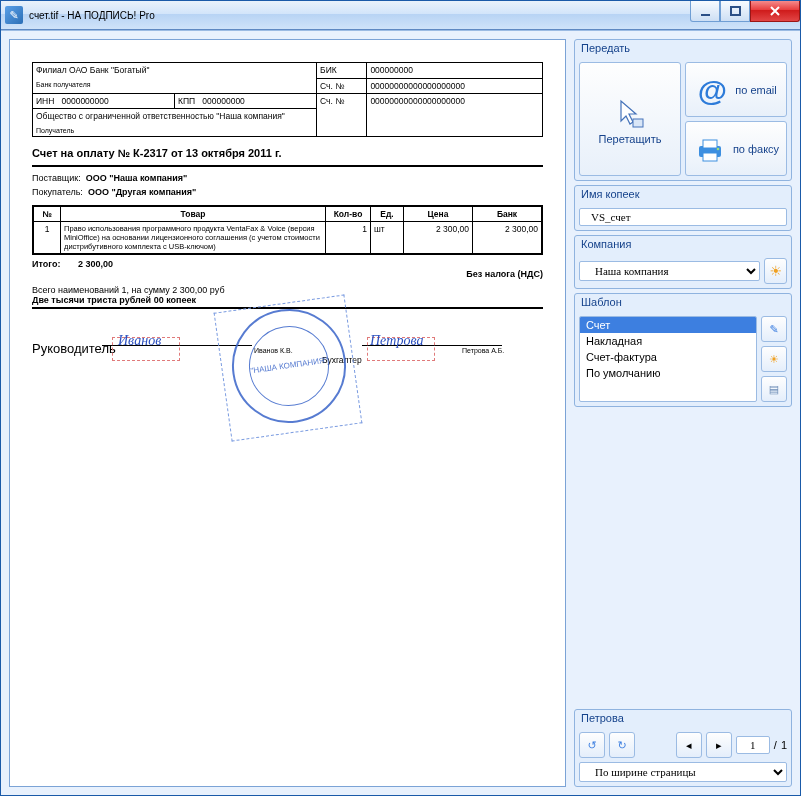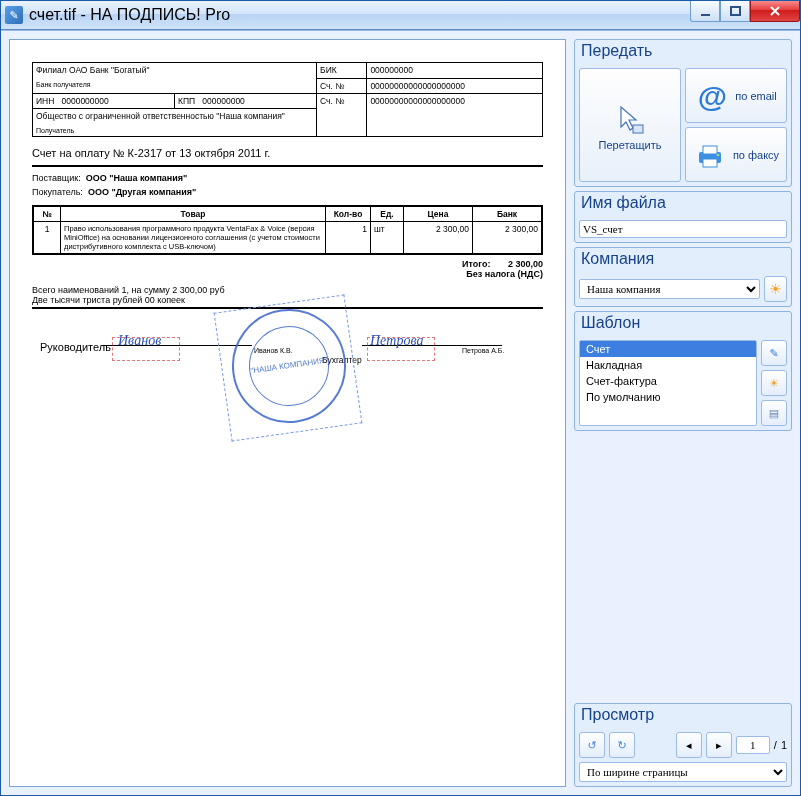--- a/index.html
+++ b/index.html
@@ -1,48 +1,48 @@
 <!DOCTYPE html>
 <html><head>
 <meta charset="utf-8">
 <style>
 html,body{margin:0;padding:0;font-family:Tahoma,Verdana,sans-serif;font-size:11px;background:#fff}
 .window{width:801px;height:796px;border:1px solid #1a5aa8;box-sizing:border-box;display:flex;flex-direction:column;position:relative}
 
 .titlebar{height:28px;background:linear-gradient(180deg,#e9f2fb 0%,#d3e5fa 45%,#b7d3f4 46%,#cfe3f9 100%);border-bottom:1px solid #5e89c2;display:flex;align-items:center;padding:0 4px;position:relative}
 .titlebar .app-icon{width:18px;height:18px;margin-right:6px;background:linear-gradient(135deg,#5aa0e8,#2b6fb6);border-radius:2px;display:flex;align-items:center;justify-content:center;color:#fff;font-size:11px}
-.titlebar .title{color:#000;font-size:16px}
+.titlebar .title{color:#000;font-size:10px}
 .winbtns{position:absolute;right:0;top:0;display:flex;height:20px}
 .winbtn{width:28px;height:20px;display:flex;align-items:center;justify-content:center;margin-left:0}
 .winbtn.min,.winbtn.max{background:linear-gradient(180deg,#f8fbff,#cddff4);border:1px solid #6f9ed4;border-top:none}
 .winbtn.min{border-radius:0 0 0 3px}
 .winbtn.close{width:48px;background:linear-gradient(180deg,#f58b8b 0%,#e83c3c 45%,#cf1b1b 46%,#e24545 100%);border:1px solid #9a1616;border-top:none;border-radius:0 0 3px 0;color:#fff}
 .winbtn svg{display:block}
 
 .client{flex:1;display:flex;background:#e8f1fd;border-top:1px solid #9bbbe3;min-height:0}
 .doc-panel{flex:1;margin:8px 4px 8px 8px;background:#fff;border:1px solid #7ba3d6;box-sizing:border-box;position:relative;overflow:hidden}
 .doc-inner{padding:22px 22px 10px 22px;font-size:9px;color:#000}
 
 .side{width:218px;margin:8px 8px 8px 4px;display:flex;flex-direction:column;gap:4px}
 .group{border:1px solid #8fb3df;border-radius:3px;background:#e3eefc}
-.group-title{font-size:16px;color:#15428b;padding:2px 6px 4px 6px}
+.group-title{font-size:11px;color:#15428b;padding:2px 6px 4px 6px}
 .group-body{padding:4px}
 .btnbig{background:linear-gradient(180deg,#fefefe,#e8f0fa);border:1px solid #9bbbe3;border-radius:3px;display:flex;flex-direction:column;align-items:center;justify-content:center;font-size:11px;color:#15428b;cursor:pointer;box-sizing:border-box}
 .btnbig .bicon{width:34px;height:34px;margin:4px 0 2px 0;display:flex;align-items:center;justify-content:center}
 .btnsmall{width:24px;height:24px;background:linear-gradient(180deg,#fefefe,#e4eefb);border:1px solid #9bbbe3;border-radius:3px;display:flex;align-items:center;justify-content:center;cursor:pointer}
-.input,select{width:100%;box-sizing:border-box;border:1px solid #9bbbe3;background:#fff;font:11px Tahoma;padding:2px 3px;border-radius:2px}
+.input,select{width:100%;box-sizing:border-box;border:1px solid #9bbbe3;background:#fff;font:11px Tahoma;padding:2px 11px;border-radius:2px}
 .listbox{background:#fff;border:1px solid #9bbbe3;border-radius:2px;height:84px;overflow:auto}
 .listbox .item{padding:2px 6px}
 .listbox .item.sel{background:#3d7fe0;color:#fff}
 .row{display:flex;align-items:center;gap:4px}
 
 .dcell{border:1px solid #000;padding:2px 3px;font-size:8.5px;vertical-align:top}
 .doc-table{border-collapse:collapse;width:100%}
 .tiny{font-size:7px;color:#000}
-.h1{font-weight:normal;font-size:11px;margin:10px 0 6px 0}
+.h1{font-weight:bold;font-size:11px;margin:10px 0 6px 0}
 .sig-area{position:relative;height:110px;margin-top:6px}
 .stamp{position:absolute;left:200px;top:-6px;width:110px;height:110px;border:2px solid #3a65c9;border-radius:50%;transform:rotate(-8deg);opacity:.85;display:flex;align-items:center;justify-content:center}
 .stamp-inner{width:78px;height:78px;border:1px solid #3a65c9;border-radius:50%;display:flex;align-items:center;justify-content:center;text-align:center;color:#3a65c9;font-size:8px;line-height:1.1}
 .stamp-box{position:absolute;left:190px;top:-12px;width:130px;height:128px;border:1px dashed #7a9be0;transform:rotate(-8deg)}
 .sigbox{position:absolute;border:1px dashed #e07a7a;width:66px;height:22px}
 .sig1{left:80px;top:22px}
 .sig2{left:335px;top:22px}
 .sigscribble{position:absolute;color:#2a4fbf;font-style:italic;font-family:'Segoe Script',cursive;font-size:14px}
 .line{border-bottom:1px solid #000;height:12px}
 
@@ -128,31 +128,31 @@
           <tr>
             <td class="dcell" style="text-align:center">1</td>
             <td class="dcell" style="font-size:7.5px">Право использования программного продукта VentaFax &amp; Voice (версия MiniOffice) на основании лицензионного соглашения (с учетом стоимости дистрибутивного комплекта с USB-ключом)</td>
             <td class="dcell" style="text-align:right">1</td>
             <td class="dcell">шт</td>
             <td class="dcell" style="text-align:right">2 300,00</td>
             <td class="dcell" style="text-align:right">2 300,00</td>
           </tr>
         </tbody>
           </table>
-        <div style="text-align:right;margin-top:4px;font-weight:bold">
+        <div style="text-align:left;margin-top:4px;font-weight:bold">
           <span>Итого:</span>&nbsp;&nbsp;&nbsp;&nbsp;&nbsp;&nbsp;&nbsp;<span>2 300,00</span>
         </div>
         <div style="text-align:right;font-weight:bold">Без налога (НДС)</div>
 
         <div style="margin-top:6px">Всего наименований 1, на сумму 2 300,00 руб</div>
-        <div style="font-weight:normal">Две тысячи триста рублей 00 копеек</div>
+        <div style="font-weight:bold">Две тысячи триста рублей 00 копеек</div>
         <div style="border-top:2px solid #000;margin-top:2px"></div>
 
         <div class="sig-area">
-          <div style="position:absolute;left:8px;top:26px;font-size:11px">Руководитель</div>
+          <div style="position:absolute;left:0;top:26px;font-size:13px">Руководитель</div>
           <div style="position:absolute;left:70px;top:18px;width:150px" class="line"></div>
           <div class="sigbox sig1"></div>
           <div class="sigscribble" style="left:86px;top:18px">Ивaнoв</div>
           <div style="position:absolute;left:222px;top:32px;font-size:7px">Иванов К.В.</div>
 
           <div style="position:absolute;left:290px;top:40px;font-size:8.5px">Бухгалтер</div>
           <div style="position:absolute;left:330px;top:18px;width:140px" class="line"></div>
           <div class="sigbox sig2"></div>
           <div class="sigscribble" style="left:338px;top:18px">Пeтpoвa</div>
           <div style="position:absolute;left:430px;top:32px;font-size:7px">Петрова А.Б.</div>
@@ -193,21 +193,21 @@
                   <rect x="8" y="18" width="14" height="8" fill="#fff" stroke="#3d8fe0"></rect>
                   <circle cx="23" cy="14" r="1.3" fill="#9fe07a"></circle>
                 </svg>
             </span>
             <span>по факсу</span>
           </div>
         </div>
       </div>
 
       <div class="group">
-        <div class="group-title">Имя файла</div>
+        <div class="group-title">Имя копеек</div>
         <div class="group-body">
           <input class="input" value="VS_счет" style="">
         </div>
       </div>
 
       <div class="group">
         <div class="group-title">Компания</div>
         <div class="group-body row">
           <select class="input">
             <option>Наша компания</option>
@@ -235,21 +235,21 @@
                 <span style="color:#f0a020">☀</span>
               </div>
             <div class="btnsmall">
                 <span style="color:#6b8bb5">▤</span>
               </div>
           </div>
         </div>
       </div>
 
       <div class="nav-area group">
-        <div class="group-title">Просмотр</div>
+        <div class="group-title">Петрова</div>
         <div class="group-body">
           <div class="row" style="margin-bottom:4px">
             <div class="btnsmall">
                 <span style="color:#3d7fe0">↺</span>
               </div>
             <div class="btnsmall">
                 <span style="color:#3d7fe0">↻</span>
               </div>
             <div style="flex:1"></div>
             <div class="btnsmall">

